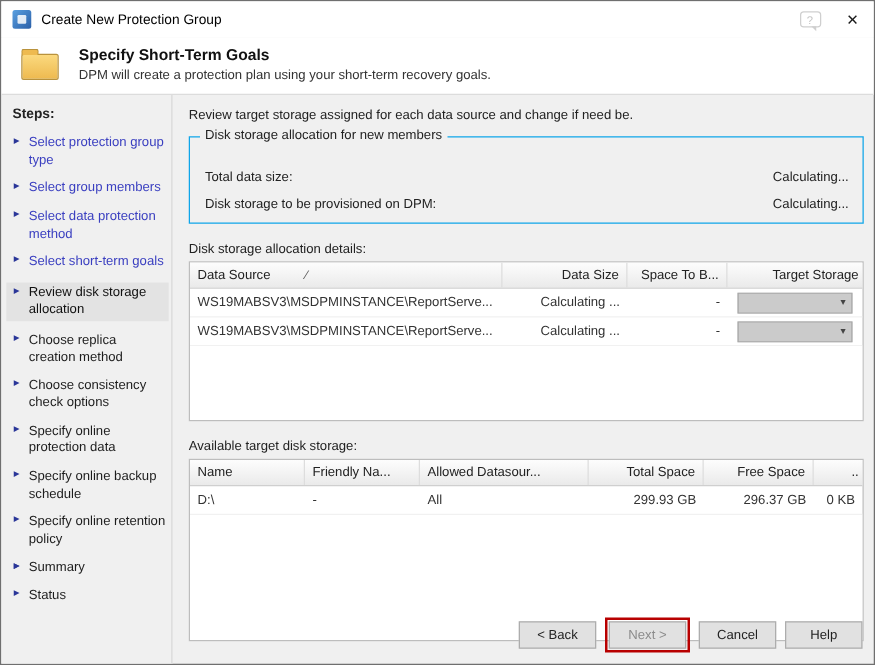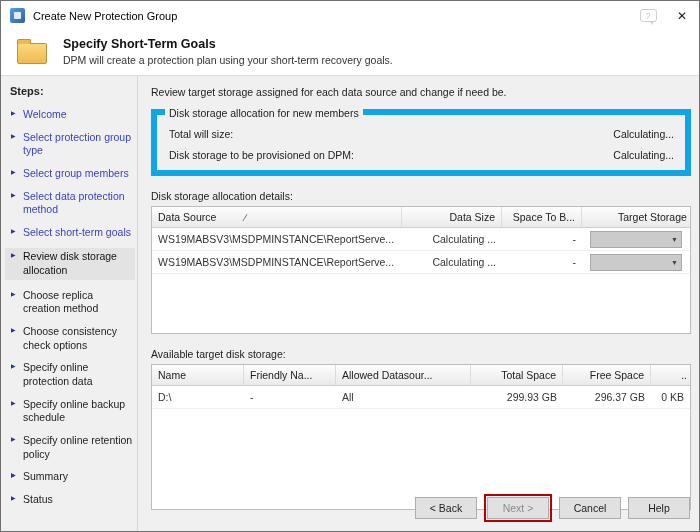--- a/index.html
+++ b/index.html
@@ -38,21 +38,21 @@
   .step.done .step-label { color:#3a3fc0; }
   .step.upcoming .step-label { color:#1d1d1d; }
   .step.current { background:#e3e3e3; margin-left:-5px; margin-right:-2px; padding:2px 2px 2px 18px; }
   .step.current .bullet { left:6px; top:4px; }
   .step.current .step-label { color:#111; }
 
   .right-col { flex:1; display:flex; flex-direction:column; min-width:0; }
   .main { flex:1; padding:10px 8px 0 13px; min-height:0; }
   .intro { font-size:10.5px; color:#222; }
 
-  .groupbox { position:relative; border:6px solid #0ea5e9; margin-top:11px; padding:13px 11px 6px 12px; }
+  .groupbox { position:relative; border:1px solid #0ea5e9; margin-top:11px; padding:26px 11px 6px 12px; }
   .legend { position:absolute; top:-8px; left:8px; background:#f0f0f0; padding:0 4px; font-size:10.5px; color:#222; }
   .kv { display:flex; justify-content:space-between; font-size:10.5px; color:#222; margin-bottom:9px; }
   .kv:last-child { margin-bottom:3px;gap:36px; }
 
   .section-label { font-size:10.5px; color:#222; margin:14px 0 4px; }
 
   .tbl { background:#ffffff; border:1px solid #bdbdbd; font-size:10.5px; display:flex; flex-direction:column; overflow:hidden; }
   .t1 { height:128px; }
   .t2 { height:146px; }
   .thead { flex:0 0 auto; display:grid; background:linear-gradient(#fdfdfd,#eaeaea); border-bottom:1px solid #cfcfcf; }
@@ -101,24 +101,20 @@
     </div>
   </div>
 
   <div class="body">
 
     <div class="sidebar">
       <div class="steps-heading">Steps:</div>
 
       <div class="step done">
         <span class="bullet">▶</span>
-        <span class="step-label">Welcome</span>
-      </div>
-      <div class="step done">
-        <span class="bullet">▶</span>
         <span class="step-label">Select protection group type</span>
       </div>
       <div class="step done">
         <span class="bullet">▶</span>
         <span class="step-label">Select group members</span>
       </div>
       <div class="step done">
         <span class="bullet">▶</span>
         <span class="step-label">Select data protection method</span>
       </div>
@@ -163,21 +159,21 @@
       </div>
     </div>
 
     <div class="right-col">
       <div class="main">
         <div class="intro">Review target storage assigned for each data source and change if need be.</div>
 
         <div class="groupbox">
           <span class="legend">Disk storage allocation for new members</span>
           <div class="kv">
-            <span>Total will size:</span>
+            <span>Total data size:</span>
             <span>Calculating...</span>
           </div>
           <div class="kv">
             <span>Disk storage to be provisioned on DPM:</span>
             <span>Calculating...</span>
           </div>
         </div>
 
         <div class="section-label">Disk storage allocation details:</div>
         <div class="tbl t1">

